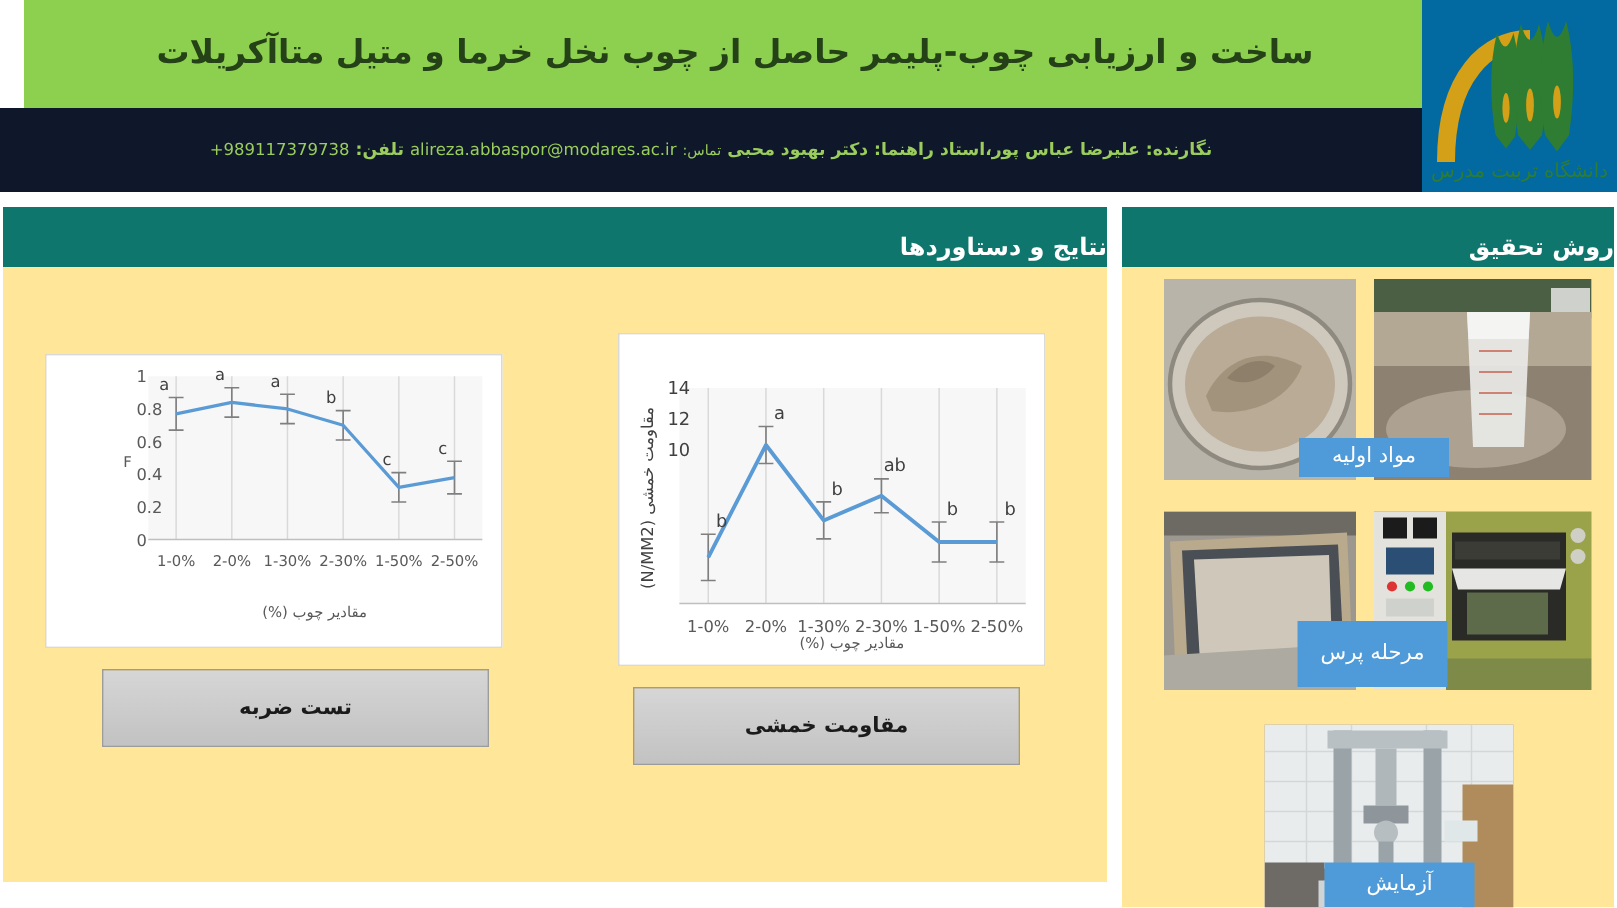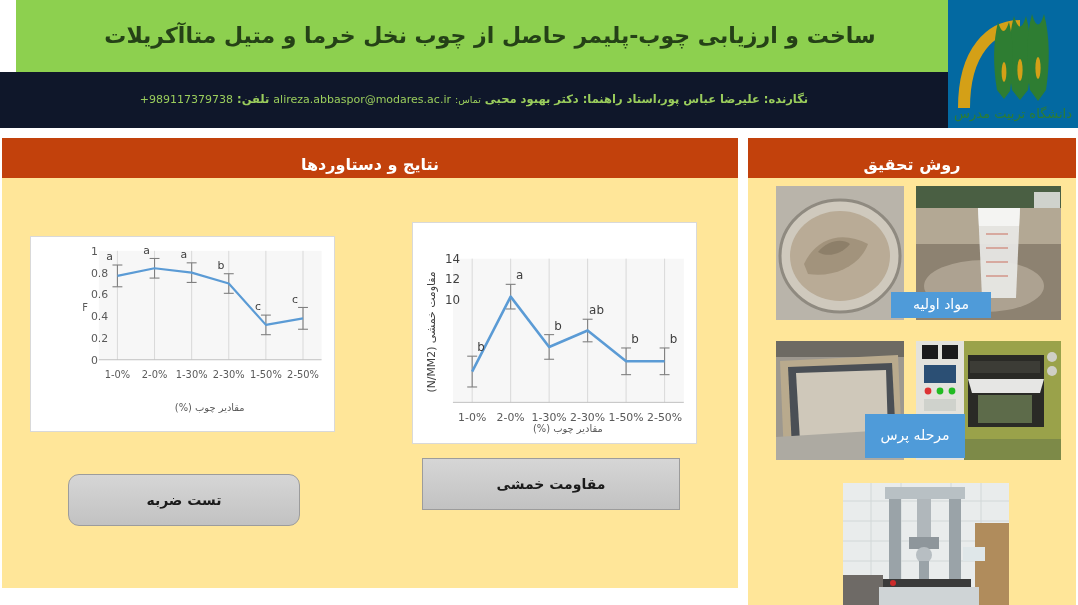--- a/index.html
+++ b/index.html
@@ -60,22 +60,22 @@
     width: 130px; height: 128px;
     background: #0369a1;
     display: flex; align-items: center; justify-content: center;
   }
   .logo-svg { display: block; }
 
   
   .bar {
     position: absolute;
     height: 52px;
-    background: #c2410c;
-    display: flex; align-items: center; justify-content: center;
+    background: #0f766e;
+    display: flex; align-items: center; justify-content: flex-start;
   }
   .bar-results { left: 2px; top: 138px; width: 736px; }
   .bar-method  { left: 748px; top: 138px; width: 328px; }
   .bar-label {
     color: #ffffff;
     font-size: 16px;
     font-weight: bold;
     direction: rtl;
     letter-spacing: -0.2px;
   }
@@ -102,21 +102,21 @@
   
   .gbtn {
     position: absolute;
     background: linear-gradient(180deg, #D6D6D6 0%, #C2C2C2 100%);
     border: 1px solid #9C9C9C;
     display: flex; align-items: center; justify-content: center;
     color: #1b1b1b;
     font-size: 14px; font-weight: bold;
     direction: rtl;
   }
-  .btn-impact  { left: 66px;  top: 296px; width: 232px; height: 52px; border-radius: 11px; }
+  .btn-impact  { left: 66px;  top: 268px; width: 258px; height: 52px; }
   .btn-flexure { left: 420px; top: 280px; width: 258px; height: 52px; }
 
   
   .photo {
     position: absolute;
     overflow: hidden;
     background: #b9b2a6;
   }
   .photo .ph-svg { display: block; width: 100%; height: 100%; }
 
@@ -130,21 +130,21 @@
     position: absolute;
     background: #4F9BD9;
     color: #ffffff;
     font-size: 14px;
     font-weight: normal;
     display: flex; align-items: center; justify-content: center;
     text-align: center;
     direction: rtl;
     line-height: 1.25;
   }
-  .l-raw   { left: 118px; top: 114px; width: 100px; height: 26px; margin-left: 25px; }
+  .l-raw   { left: 118px; top: 114px; width: 100px; height: 26px; }
   .l-press { left: 117px; top: 236px; width: 100px; height: 44px; align-items: center; }
   .l-test  { left: 135px; top: 397px; width: 100px; height: 30px; }
 
   .divider-white {
     position: absolute; left: 740px; top: 130px; width: 8px; height: 475px;
     background: #ffffff;
   }
 </style>
 </head>
 <body>
@@ -422,14 +422,17 @@
         <rect x="66" y="54" width="30" height="12" fill="#8e969b"></rect>
         <circle cx="81" cy="72" r="8" fill="#b7bec2"></circle>
         <rect x="76" y="78" width="10" height="18" fill="#9aa3a8"></rect>
         <rect x="40" y="96" width="88" height="8" fill="#3a3a3a"></rect>
         <rect x="36" y="104" width="100" height="30" fill="#cfd4d6"></rect>
         <circle cx="50" cy="100" r="3" fill="#cc2b2b"></circle>
         <rect x="120" y="64" width="22" height="14" fill="#dfe7e9"></rect>
       </svg>
     </div>
 
+    <div class="plabel l-test">
+      <span>آزمایش</span>
+    </div>
   </div>
 </div>
 
 </body></html>

